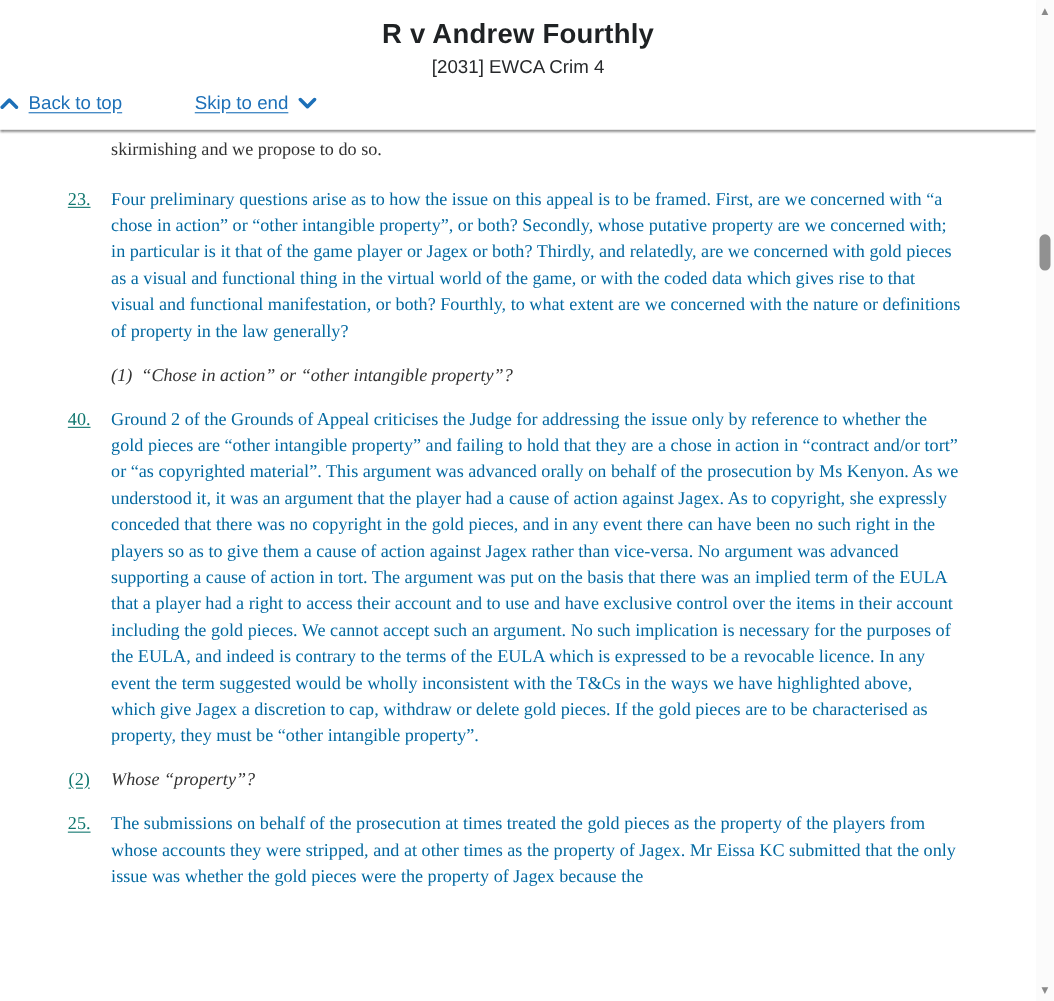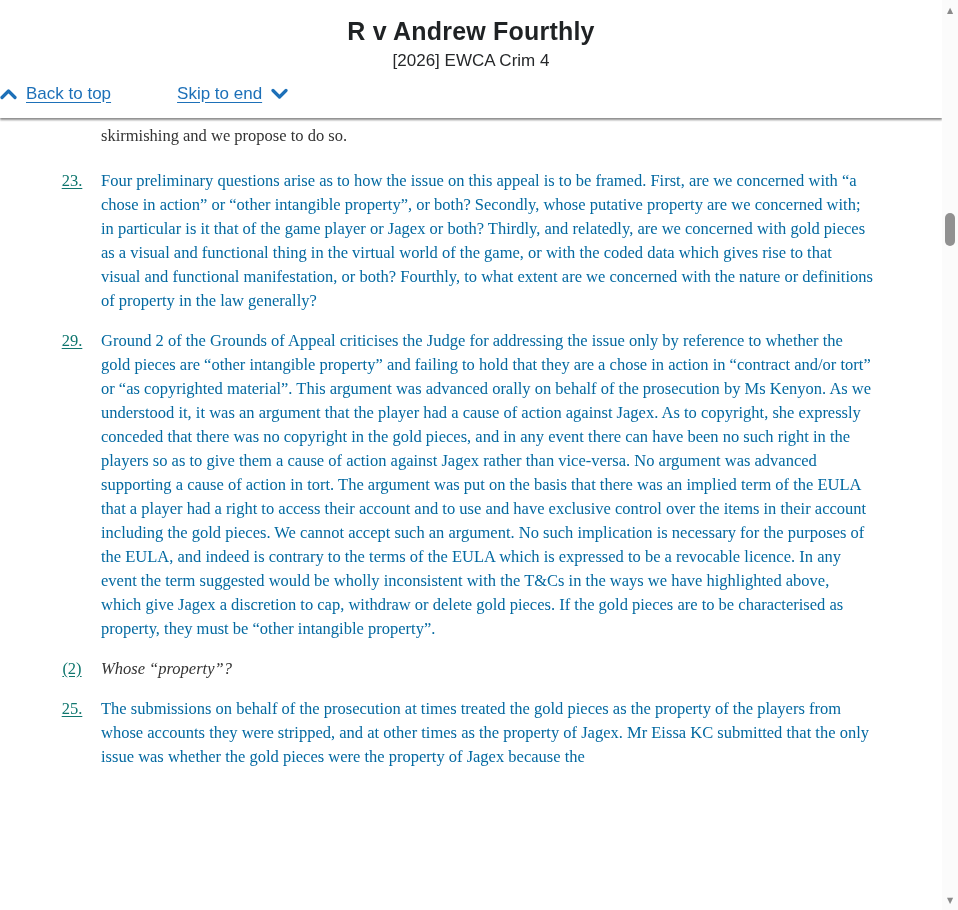--- a/index.html
+++ b/index.html
@@ -69,21 +69,21 @@
     background: #919191; border-radius: 5px; cursor: pointer;
   }
 </style>
 </head>
 <body>
 
 <div class="page">
 
   <header class="doc-header">
     <div class="doc-title">R v Andrew Fourthly</div>
-    <div class="doc-citation">[2026] EWCA Crim 4</div>
+    <div class="doc-citation">[2031] EWCA Crim 4</div>
     <nav class="doc-nav">
       <a class="nav-link">
         <span class="chev">
           <svg width="17" height="12" viewBox="0 0 17 12">
             <polyline points="2,9.5 8.5,3 15,9.5" fill="none" stroke="#1d70b8" stroke-width="3.2" stroke-linecap="round" stroke-linejoin="round"></polyline>
           </svg>
         </span>
         <span class="lbl">Back to top</span>
       </a>
       <a class="nav-link">
@@ -101,23 +101,27 @@
     <div class="content-inner">
 
       <p class="partial-line">skirmishing and we propose to do so.</p>
 
 
       <div class="para mt21">
         <span class="para-num">23.</span>
         <span class="para-text">Four preliminary questions arise as to how the issue on this appeal is to be framed. First, are we concerned with “a chose in action” or “other intangible property”, or both? Secondly, whose putative property are we concerned with; in particular is it that of the game player or Jagex or both? Thirdly, and relatedly, are we concerned with gold pieces as a visual and functional thing in the virtual world of the game, or with the coded data which gives rise to that visual and functional manifestation, or both? Fourthly, to what extent are we concerned with the nature or definitions of property in the law generally?</span>
       </div>
 
+      <div class="para mt16">
+        <span></span>
+        <span class="subheading-inline">(1)&nbsp; “Chose in action” or “other intangible property”?</span>
+      </div>
 
       <div class="para mt16">
-        <span class="para-num">29.</span>
+        <span class="para-num">40.</span>
         <span class="para-text">Ground 2 of the Grounds of Appeal criticises the Judge for addressing the issue only by reference to whether the gold pieces are “other intangible property” and failing to hold that they are a chose in action in “contract and/or tort” or “as copyrighted material”. This argument was advanced orally on behalf of the prosecution by Ms Kenyon. As we understood it, it was an argument that the player had a cause of action against Jagex. As to copyright, she expressly conceded that there was no copyright in the gold pieces, and in any event there can have been no such right in the players so as to give them a cause of action against Jagex rather than vice-versa. No argument was advanced supporting a cause of action in tort. The argument was put on the basis that there was an implied term of the EULA that a player had a right to access their account and to use and have exclusive control over the items in their account including the gold pieces. We cannot accept such an argument. No such implication is necessary for the purposes of the EULA, and indeed is contrary to the terms of the EULA which is expressed to be a revocable licence. In any event the term suggested would be wholly inconsistent with the T&amp;Cs in the ways we have highlighted above, which give Jagex a discretion to cap, withdraw or delete gold pieces. If the gold pieces are to be characterised as property, they must be “other intangible property”.</span>
       </div>
 
       <div class="para mt16">
         <span class="para-num">(2)</span>
         <span class="subheading-text">Whose “property”?</span>
       </div>
 
       <div class="para mt16">
         <span class="para-num">25.</span>

